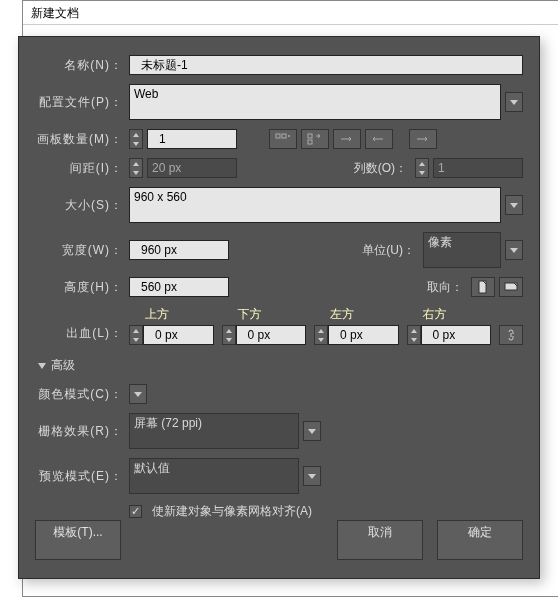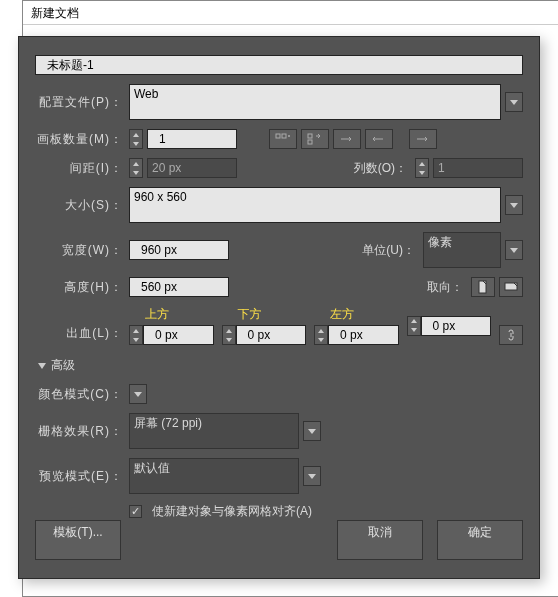--- a/index.html
+++ b/index.html
@@ -24,37 +24,38 @@
     .spin .dn::after { border-top: 4px solid #ccc; }
     .iconbtn { width: 24px; height: 20px; background: #5e5e5e; border: 1px solid #333; display: flex; align-items: center; justify-content: center; font-size: 10px; color: #ccc; }
     .iconbtn.w28 { width: 28px; }
     .section-title { display: flex; align-items: center; gap: 6px; margin: 12px 0 10px 4px; color: #d8d8d8; }
     .tri { width: 0; height: 0; border-top: 4px solid transparent; border-bottom: 4px solid transparent; border-left: 6px solid #ccc; transform: rotate(90deg); }
     .footer { position: absolute; left: 0; right: 0; bottom: 0; padding: 14px 16px 18px; display: flex; justify-content: space-between; align-items: center; gap: 12px;}
     .btn { min-width: 86px; height: 40px; line-height: 22px; background: #5e5e5e; border: 1px solid #333; color: #e0e0e0; text-align: center; }
     .right-btns { display: flex; gap: 14px; }
     .check { width: 13px; height: 13px; background: #5e5e5e; border: 1px solid #333; display: inline-flex; align-items: center; justify-content: center; color: #e0e0e0; font-size: 11px; margin-right: 6px; }
     .bleed-block { display: flex; flex-direction: column; flex: 1; }
-    .bleed-block .tl { color: #fde047; margin-bottom: 2px; padding-left: 16px; }
+    .bleed-block .tl { color: #fef9c3; margin-bottom: 2px; padding-left: 16px; }
     .bleed-field { display: flex; align-items: center; }
     svg { display: block; }
     .mini-label { color: #d8d8d8; margin-right: 4px; white-space: nowrap; }
   </style>
 </head>
 <body>
 
 <div class="window">
   <div class="titlebar">
     <span>新建文档</span>
   </div>
 
   <div class="panel">
     <div class="inner">
 
       <div class="row">
+        <div class="label">名称(N)：</div>
         <div class="field">
           <div class="text-input">未标题-1</div>
         </div>
       </div>
 
       <div class="row">
         <div class="label">配置文件(P)：</div>
         <div class="field">
           <div class="select">Web</div>
           <div class="dd"></div>
@@ -188,20 +189,21 @@
             <div class="tl">左方</div>
             <div class="bleed-field">
               <div class="spin">
                   <div class="up"></div>
                   <div class="dn"></div>
                 </div>
               <div class="text-input">0 px</div>
             </div>
           </div>
           <div class="bleed-block">
+            <div class="tl">右方</div>
             <div class="bleed-field">
               <div class="spin">
                   <div class="up"></div>
                   <div class="dn"></div>
                 </div>
               <div class="text-input">0 px</div>
             </div>
           </div>
           <div class="iconbtn" style="height:20px;align-self:flex-end">
               <svg width="10" height="14">

